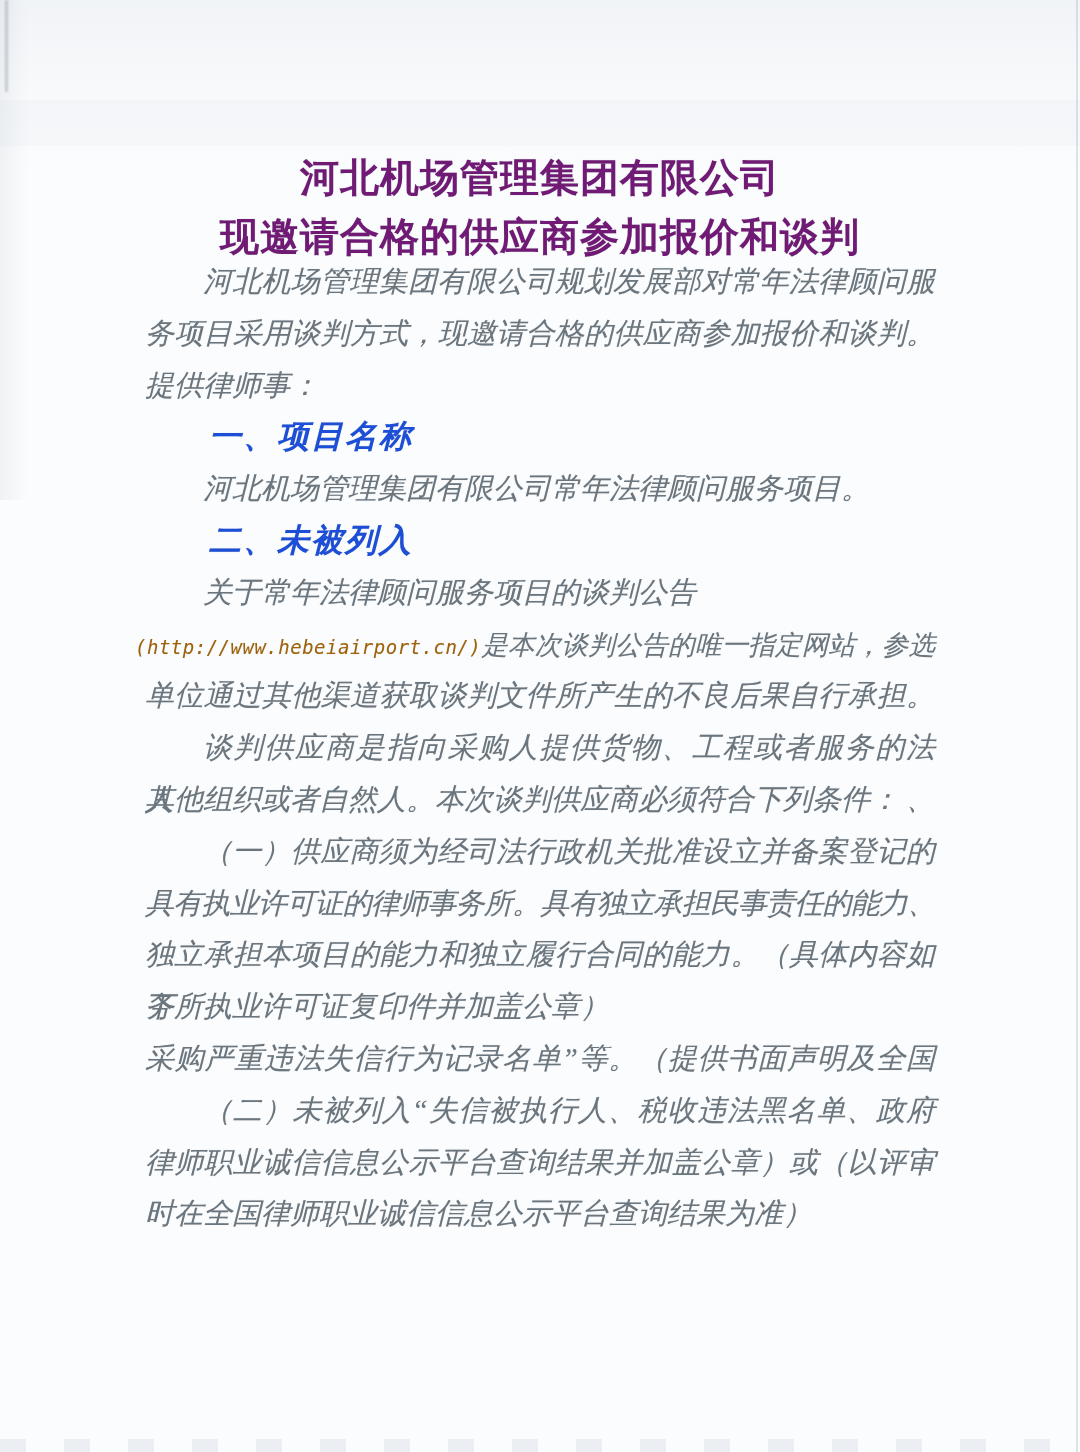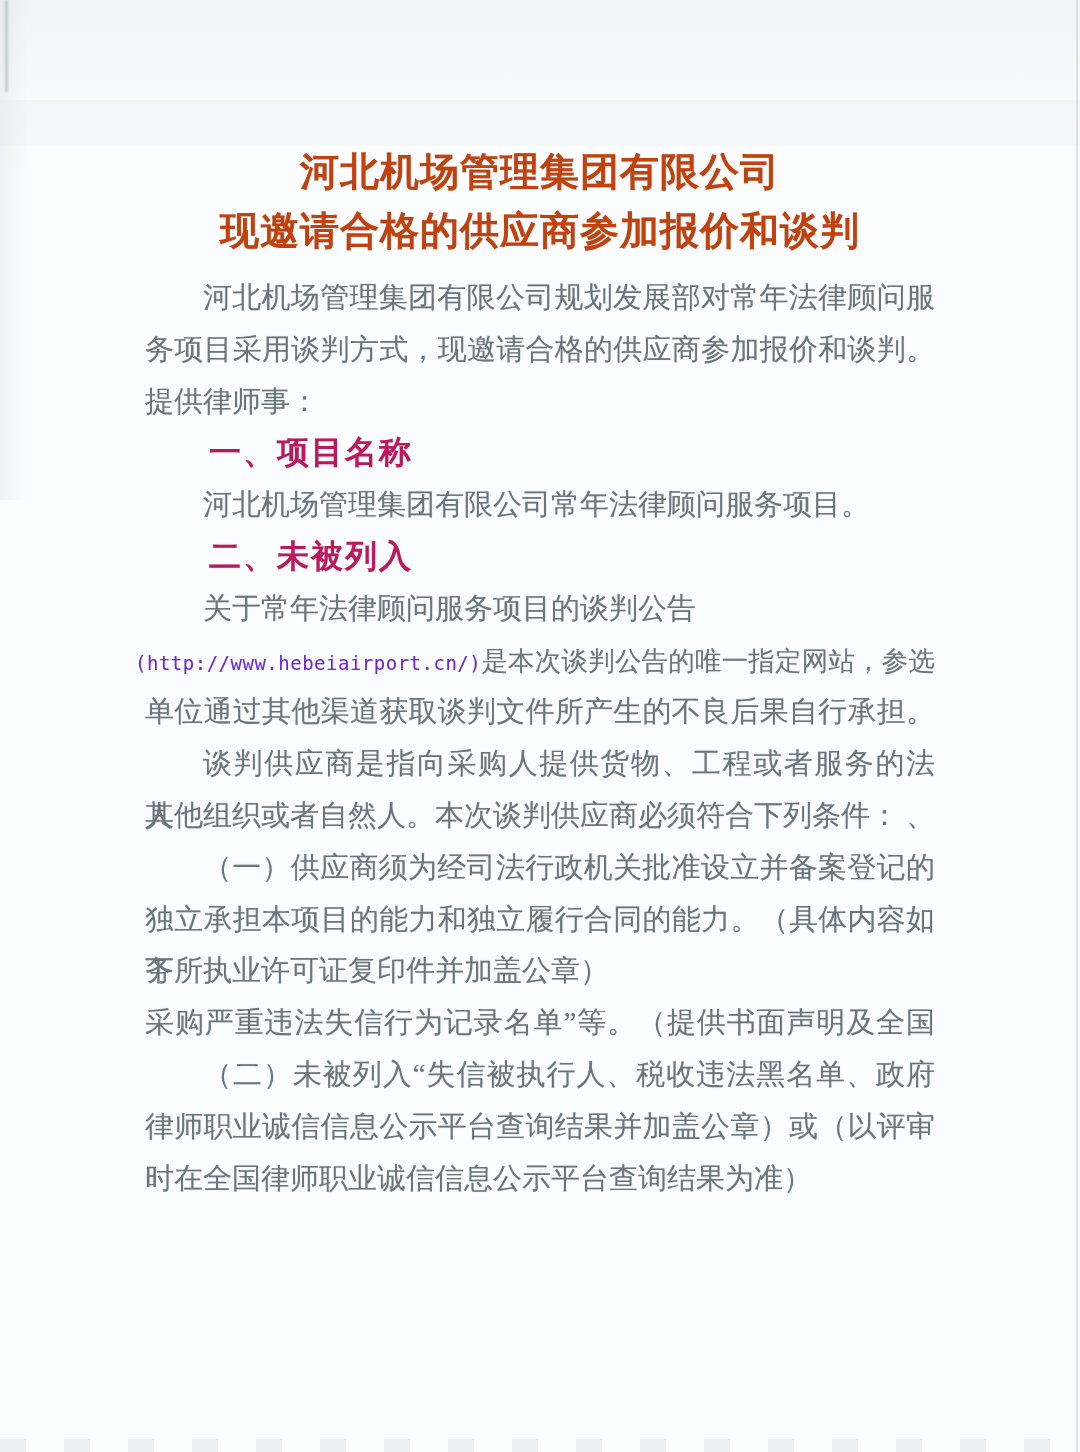--- a/index.html
+++ b/index.html
@@ -45,71 +45,72 @@
   .scan-bottom-dashes {
     position: absolute; bottom: 0; left: 0; right: 0; height: 13px;
     background: repeating-linear-gradient(90deg,
       rgba(182,192,204,0.22) 0px, rgba(182,192,204,0.22) 26px,
       rgba(182,192,204,0) 26px, rgba(182,192,204,0) 64px);
     pointer-events: none;
   }
   
   .title-block {
     position: absolute;
-    top: 142px; left: 0; width: 1080px;
+    top: 148px; left: 0; width: 1080px;
     text-align: center;
     font-family: "Liberation Sans", sans-serif;
     font-weight: bold;
-    color: #c2410c;
+    color: #701a75;
     margin: 0;
   }
   .title-line {
     font-size: 39px;
     line-height: 59px;
     letter-spacing: 1px;
     text-shadow: 0 0 1px rgba(61,75,86,0.35);
   }
   
   .doc {
     position: absolute;
-    top: 272px; left: 145px; width: 790px;
+    top: 256px; left: 145px; width: 790px;
     color: #6a757d;
     font-size: 29px;
+    font-style: italic;
   }
   .line {
     line-height: 51.8px;
     height: 51.8px;
     text-shadow: 0 0 1px rgba(106,117,125,0.30);
   }
   .ind { text-indent: 2em; }
   .jf {
     text-align: justify;
     text-align-last: justify;
     -moz-text-align-last: justify;
     text-justify: inter-character;
   }
   .tight { letter-spacing: -1.3px; }
   .heading {
     font-family: "Liberation Sans", sans-serif;
     font-weight: 600;
     font-size: 32px;
     letter-spacing: 2px;
-    color: #be185d;
+    color: #1d4ed8;
     text-indent: 2em;
     text-shadow: 0 0 1px rgba(74,87,97,0.30);
   }
   .url-line {
     margin-left: -10px;
     width: 800px;
   }
   .url-part {
     font-family: "DejaVu Sans Mono", "Liberation Mono", monospace;
     font-size: 19px;
     letter-spacing: 0.5px;
-    color: #6d28d9;
+    color: #a16207;
   }
   .url-rest { font-size: 26.5px; }
 </style>
 </head>
 <body>
 
 <div class="page">
 
   <div class="scan-top-tint"></div>
   <div class="scan-mid-band"></div>
@@ -129,20 +130,21 @@
     <div class="line">提供律师事：</div>
     <div class="line heading">一、项目名称</div>
     <div class="line ind">河北机场管理集团有限公司常年法律顾问服务项目。</div>
     <div class="line heading">二、未被列入</div>
     <div class="line ind">关于常年法律顾问服务项目的谈判公告</div>
     <div class="line jf url-line"><span class="url-part">(http://www.hebeiairport.cn/)</span><span class="url-rest">是本次谈判公告的唯一指定网站，参选</span></div>
     <div class="line jf">单位通过其他渠道获取谈判文件所产生的不良后果自行承担。</div>
     <div class="line ind jf">谈判供应商是指向采购人提供货物、工程或者服务的法人、</div>
     <div class="line">其他组织或者自然人。本次谈判供应商必须符合下列条件：</div>
     <div class="line ind jf">（一）供应商须为经司法行政机关批准设立并备案登记的</div>
+    <div class="line jf tight">具有执业许可证的律师事务所。具有独立承担民事责任的能力、</div>
     <div class="line jf">独立承担本项目的能力和独立履行合同的能力。（具体内容如下</div>
     <div class="line">务所执业许可证复印件并加盖公章）</div>
     <div class="line jf">采购严重违法失信行为记录名单”等。（提供书面声明及全国</div>
     <div class="line ind jf">（二）未被列入“失信被执行人、税收违法黑名单、政府</div>
     <div class="line jf">律师职业诚信信息公示平台查询结果并加盖公章）或（以评审</div>
     <div class="line">时在全国律师职业诚信信息公示平台查询结果为准）</div>
   </div>
 
 </div>
 

